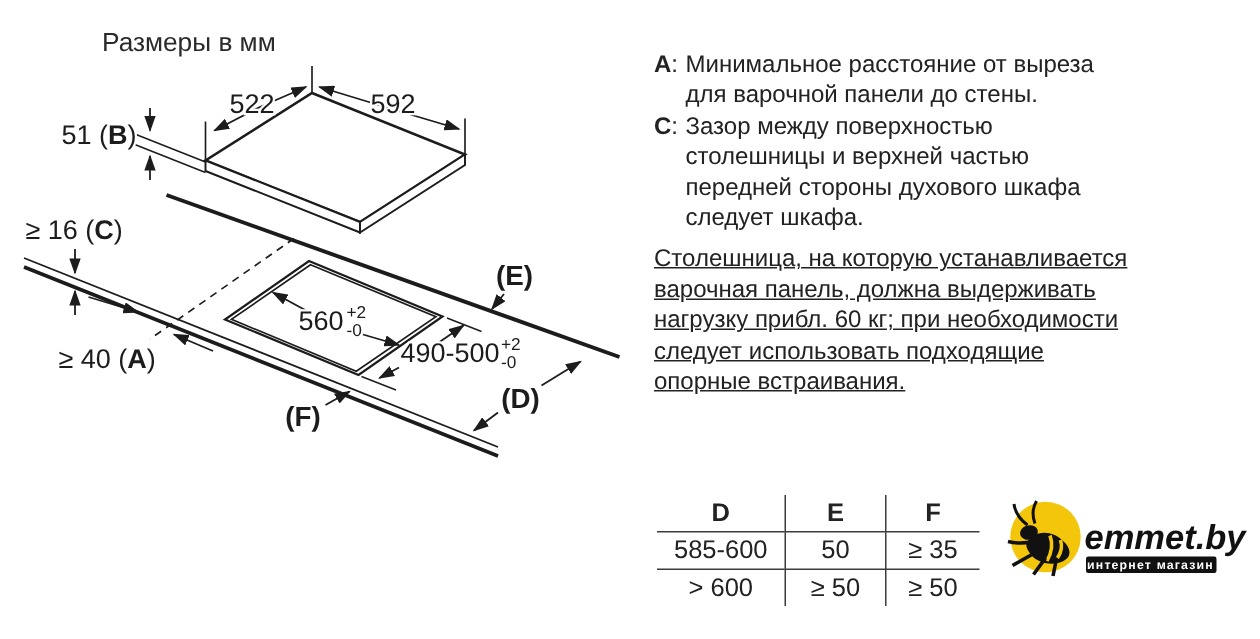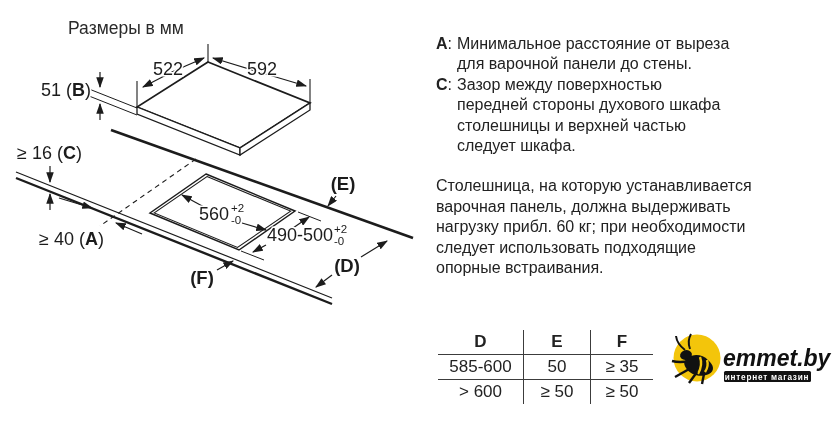--- a/index.html
+++ b/index.html
@@ -14,21 +14,21 @@
   .dim-text{font-size:18px;fill:#1c1c1c;paint-order:stroke;stroke:#ffffff;stroke-width:3px;}
   .dim-text .bold{font-weight:bold;}
   .tol{font-size:11.5px;}
   .ref-label{font-size:18.5px;font-weight:bold;fill:#1c1c1c;}
   .ln{stroke:#1c1c1c;fill:none;}
 
   .legend{position:absolute;left:436px;top:34px;font-size:16px;line-height:20.4px;color:#222;}
   .lg-row{white-space:nowrap;}
   .lg-key{display:inline-block;width:21px;}
   .lg-key b{font-weight:bold;}
-  .note{margin-top:20px;}
+  .note{margin-top:7px;text-decoration:underline;}
 
   .spec-table{
     position:absolute;left:438px;top:330px;display:grid;
     grid-template-columns:85px 67px 63px;font-size:17px;color:#222;
   }
   .st-cell{height:24px;display:flex;align-items:center;justify-content:center;}
   .st-head{font-weight:bold;}
   .b-bottom{border-bottom:1.6px solid #3c3c3c;}
   .b-left{border-left:1.6px solid #3c3c3c;}
 
@@ -110,22 +110,22 @@
   <text class="dim-text tol" x="334" y="245">-0</text>
   <text class="ref-label" x="343" y="190" text-anchor="middle">(E)</text>
   <text class="ref-label" x="347" y="272" text-anchor="middle">(D)</text>
   <text class="ref-label" x="202" y="284" text-anchor="middle">(F)</text>
 </svg>
 
 <div class="legend">
   <div class="lg-row"><span class="lg-key"><b>A</b><span>:</span></span><span>Минимальное расстояние от выреза</span></div>
   <div class="lg-row"><span class="lg-key"></span><span>для варочной панели до стены.</span></div>
   <div class="lg-row"><span class="lg-key"><b>C</b><span>:</span></span><span>Зазор между поверхностью</span></div>
+  <div class="lg-row"><span class="lg-key"></span><span>столешницы и верхней частью</span></div>
   <div class="lg-row"><span class="lg-key"></span><span>передней стороны духового шкафа</span></div>
-  <div class="lg-row"><span class="lg-key"></span><span>столешницы и верхней частью</span></div>
   <div class="lg-row"><span class="lg-key"></span><span>следует шкафа.</span></div>
   <div class="note">
     <div class="lg-row">Столешница, на которую устанавливается</div>
     <div class="lg-row">варочная панель, должна выдерживать</div>
     <div class="lg-row">нагрузку прибл. 60 кг; при необходимости</div>
     <div class="lg-row">следует использовать подходящие</div>
     <div class="lg-row">опорные встраивания.</div>
   </div>
 </div>
 

